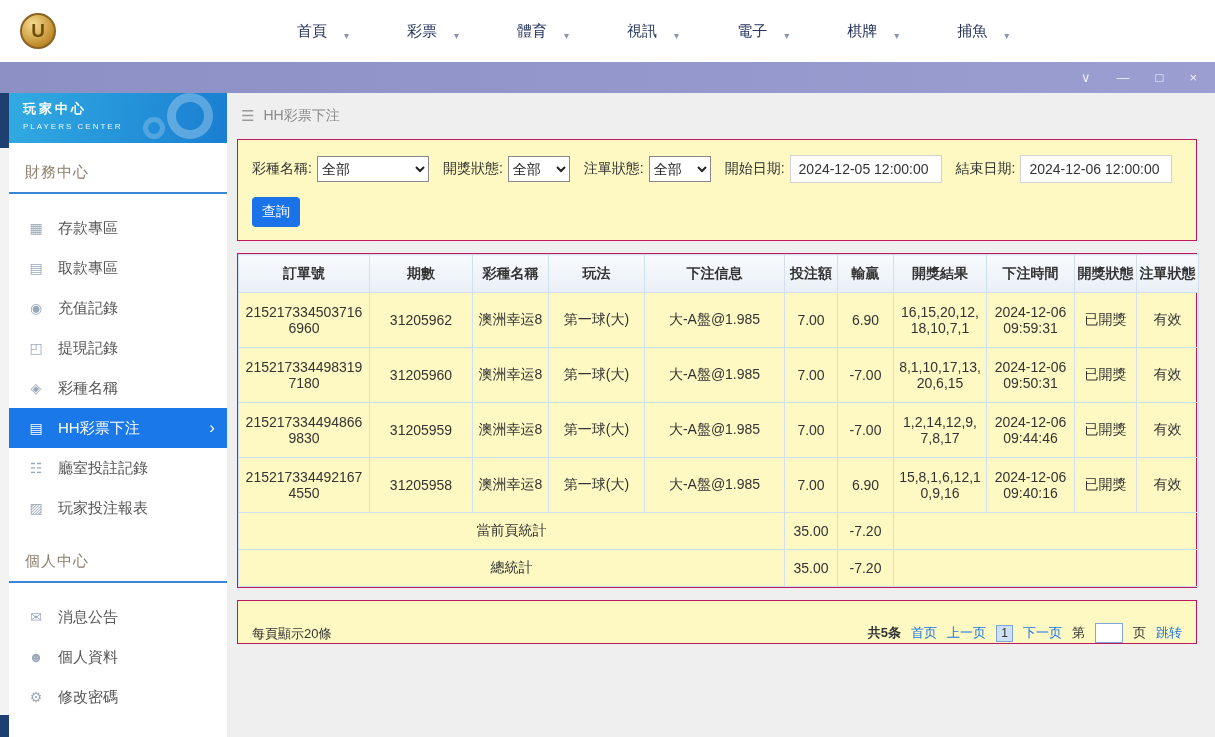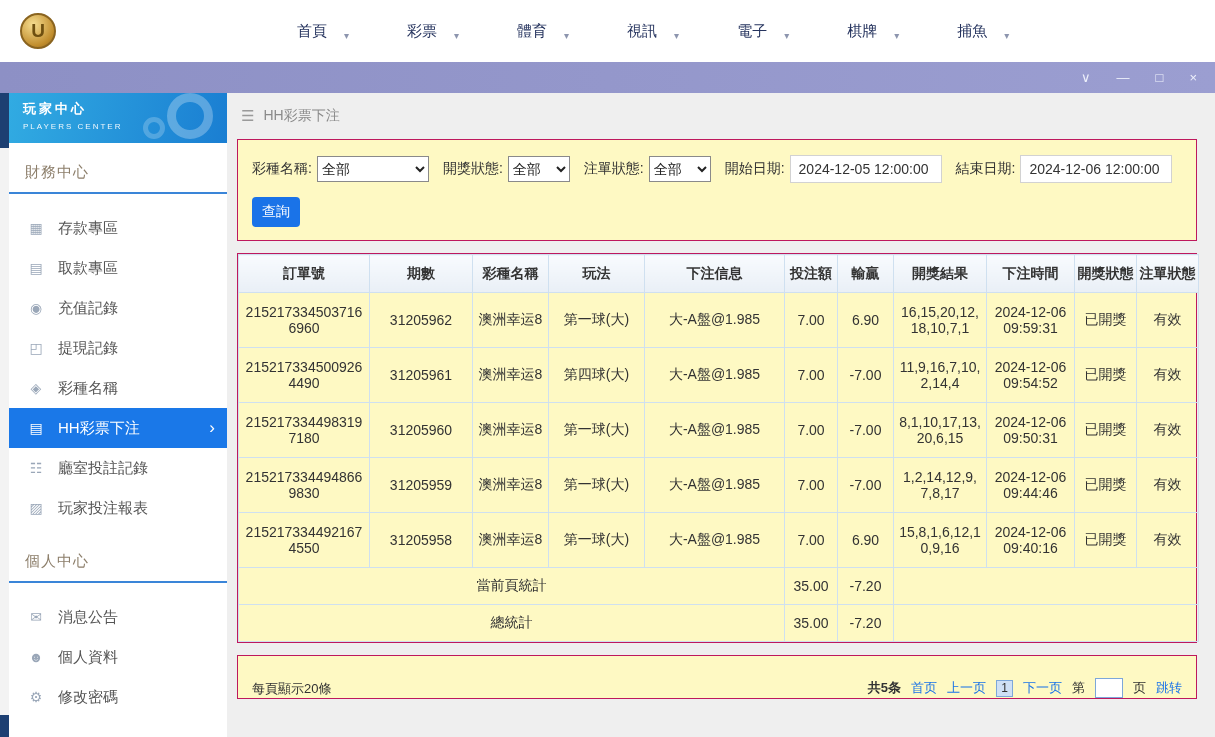--- a/index.html
+++ b/index.html
@@ -257,33 +257,20 @@
                 <td>第一球(大)</td>
                 <td>大-A盤@1.985</td>
                 <td>7.00</td>
                 <td>6.90</td>
                 <td>16,15,20,12,18,10,7,1</td>
                 <td>2024-12-06 09:59:31</td>
                 <td>已開獎</td>
                 <td>有效</td>
               </tr>
               <tr>
-                <td>2152173345009264490</td>
-                <td>31205961</td>
-                <td>澳洲幸运8</td>
-                <td>第四球(大)</td>
-                <td>大-A盤@1.985</td>
-                <td>7.00</td>
-                <td>-7.00</td>
-                <td>11,9,16,7,10,2,14,4</td>
-                <td>2024-12-06 09:54:52</td>
-                <td>已開獎</td>
-                <td>有效</td>
-              </tr>
-              <tr>
                 <td>2152173344983197180</td>
                 <td>31205960</td>
                 <td>澳洲幸运8</td>
                 <td>第一球(大)</td>
                 <td>大-A盤@1.985</td>
                 <td>7.00</td>
                 <td>-7.00</td>
                 <td>8,1,10,17,13,20,6,15</td>
                 <td>2024-12-06 09:50:31</td>
                 <td>已開獎</td>

